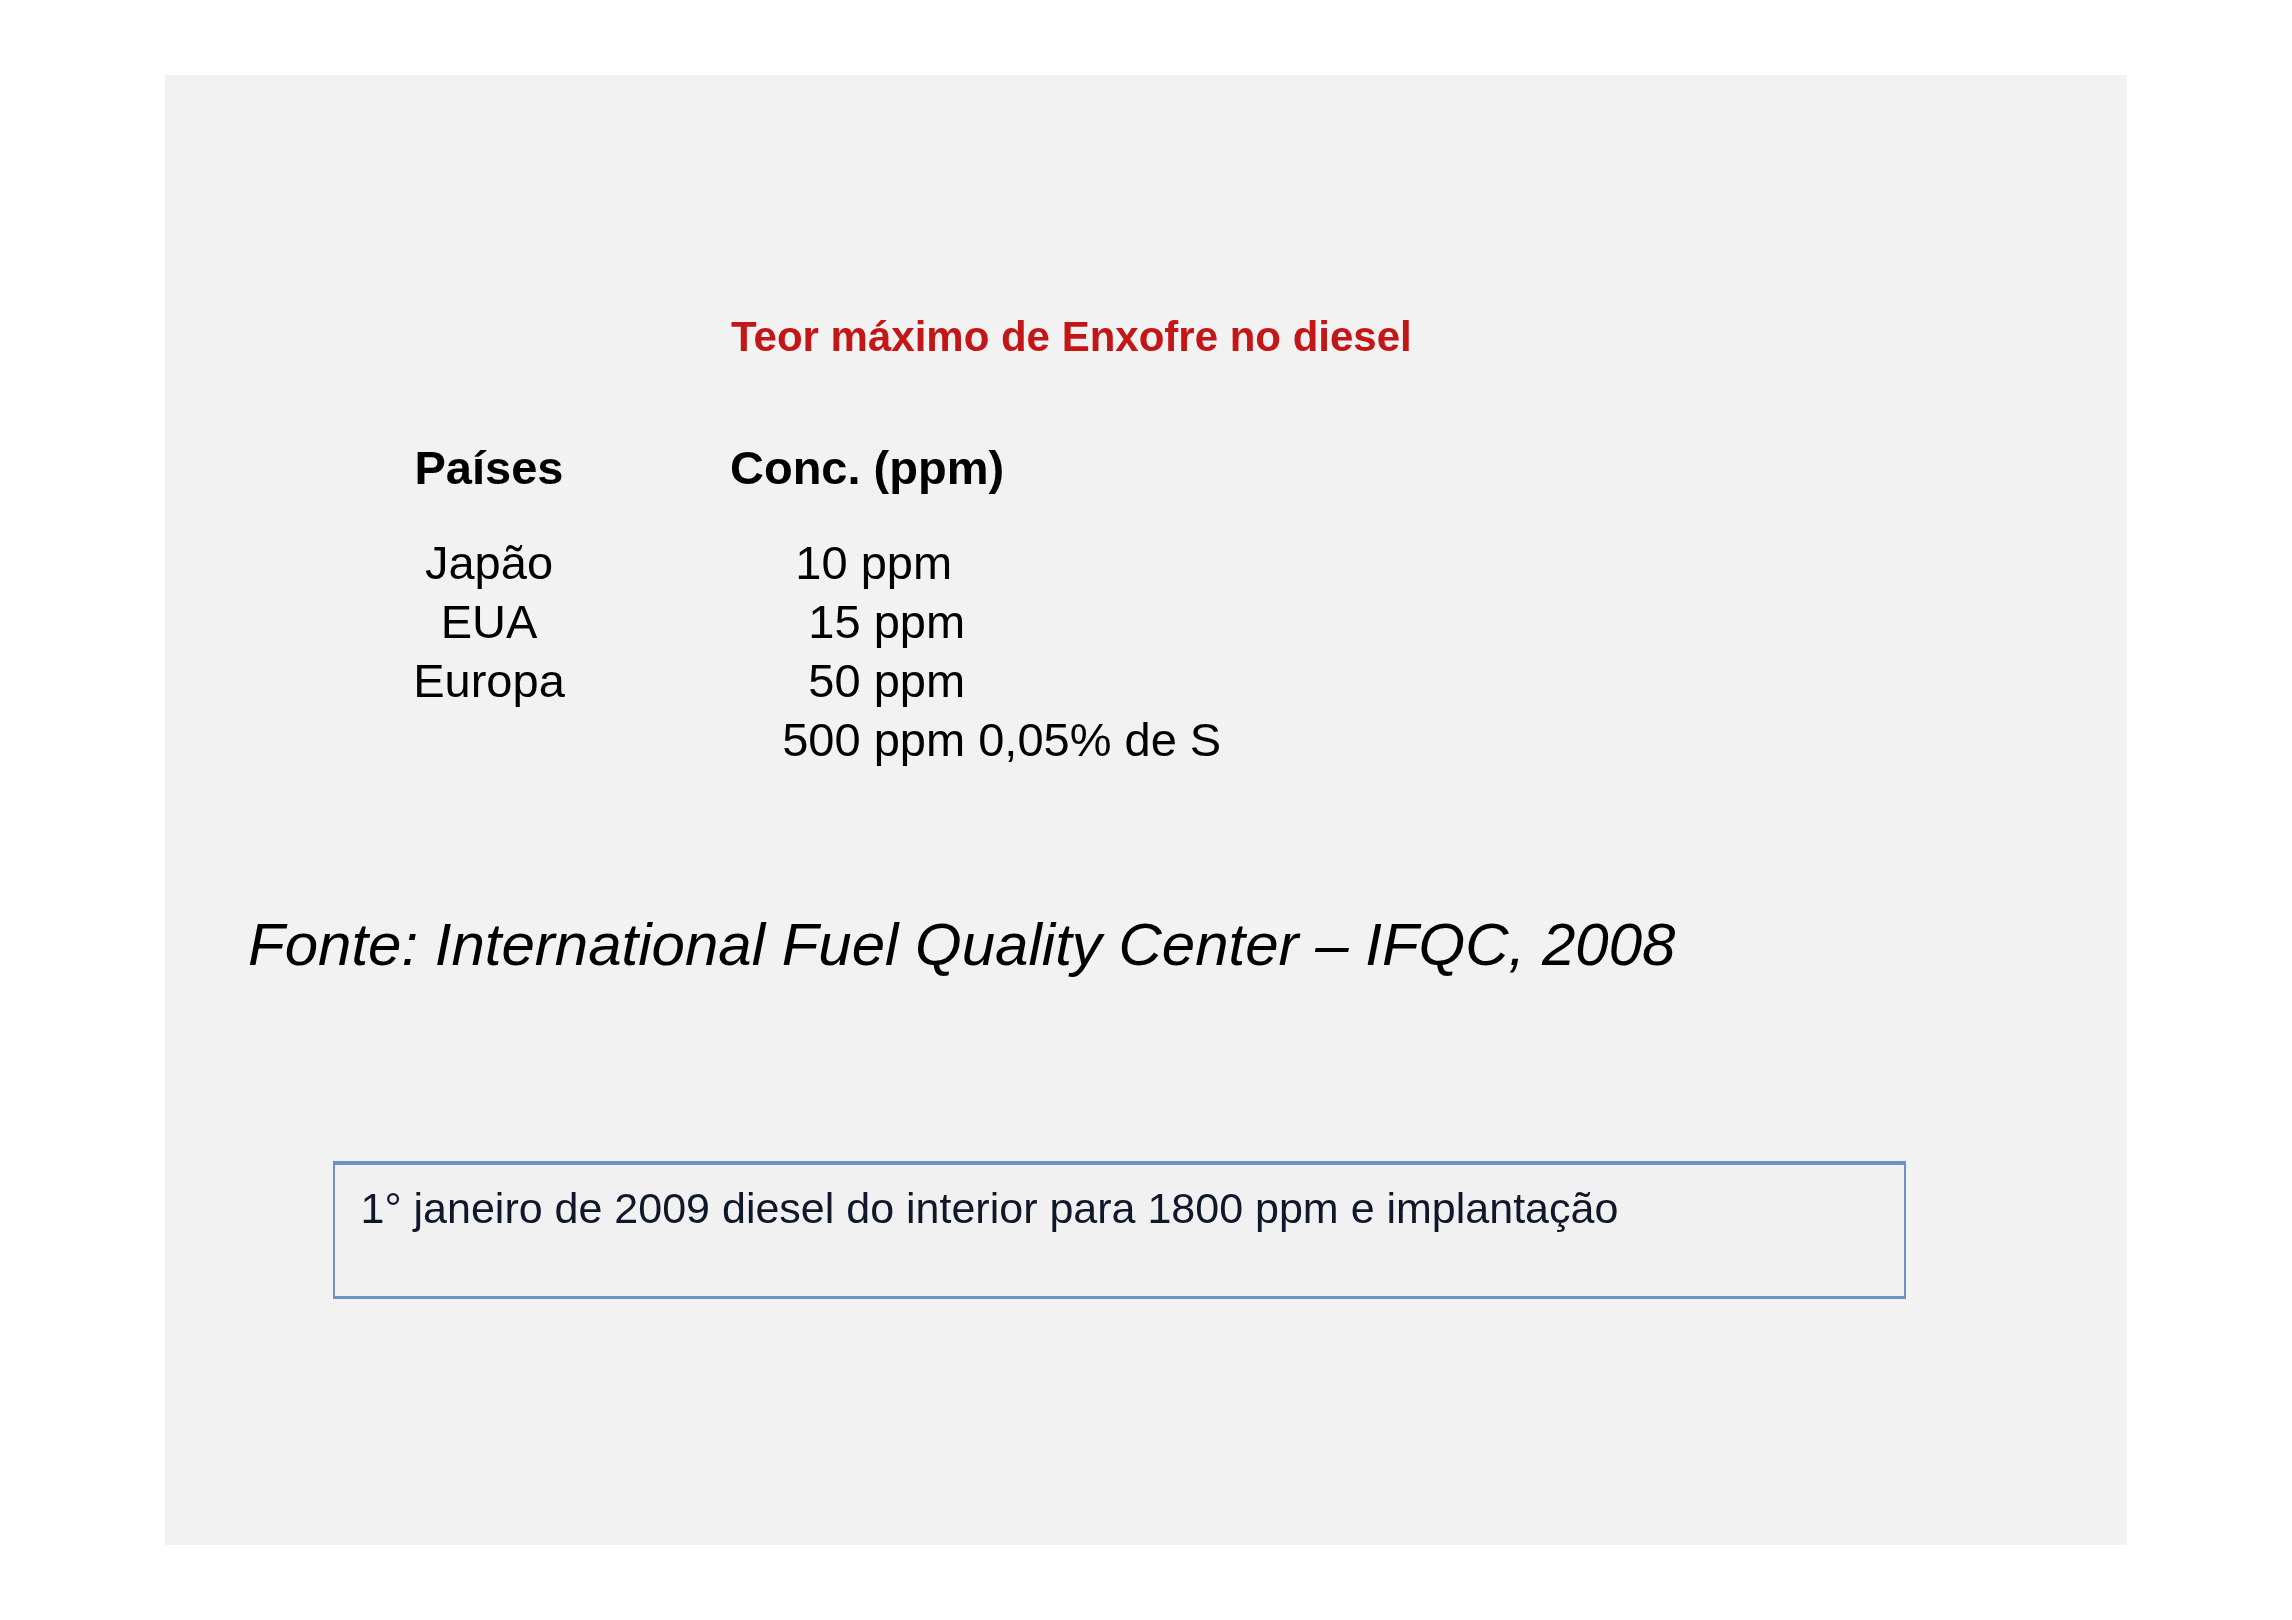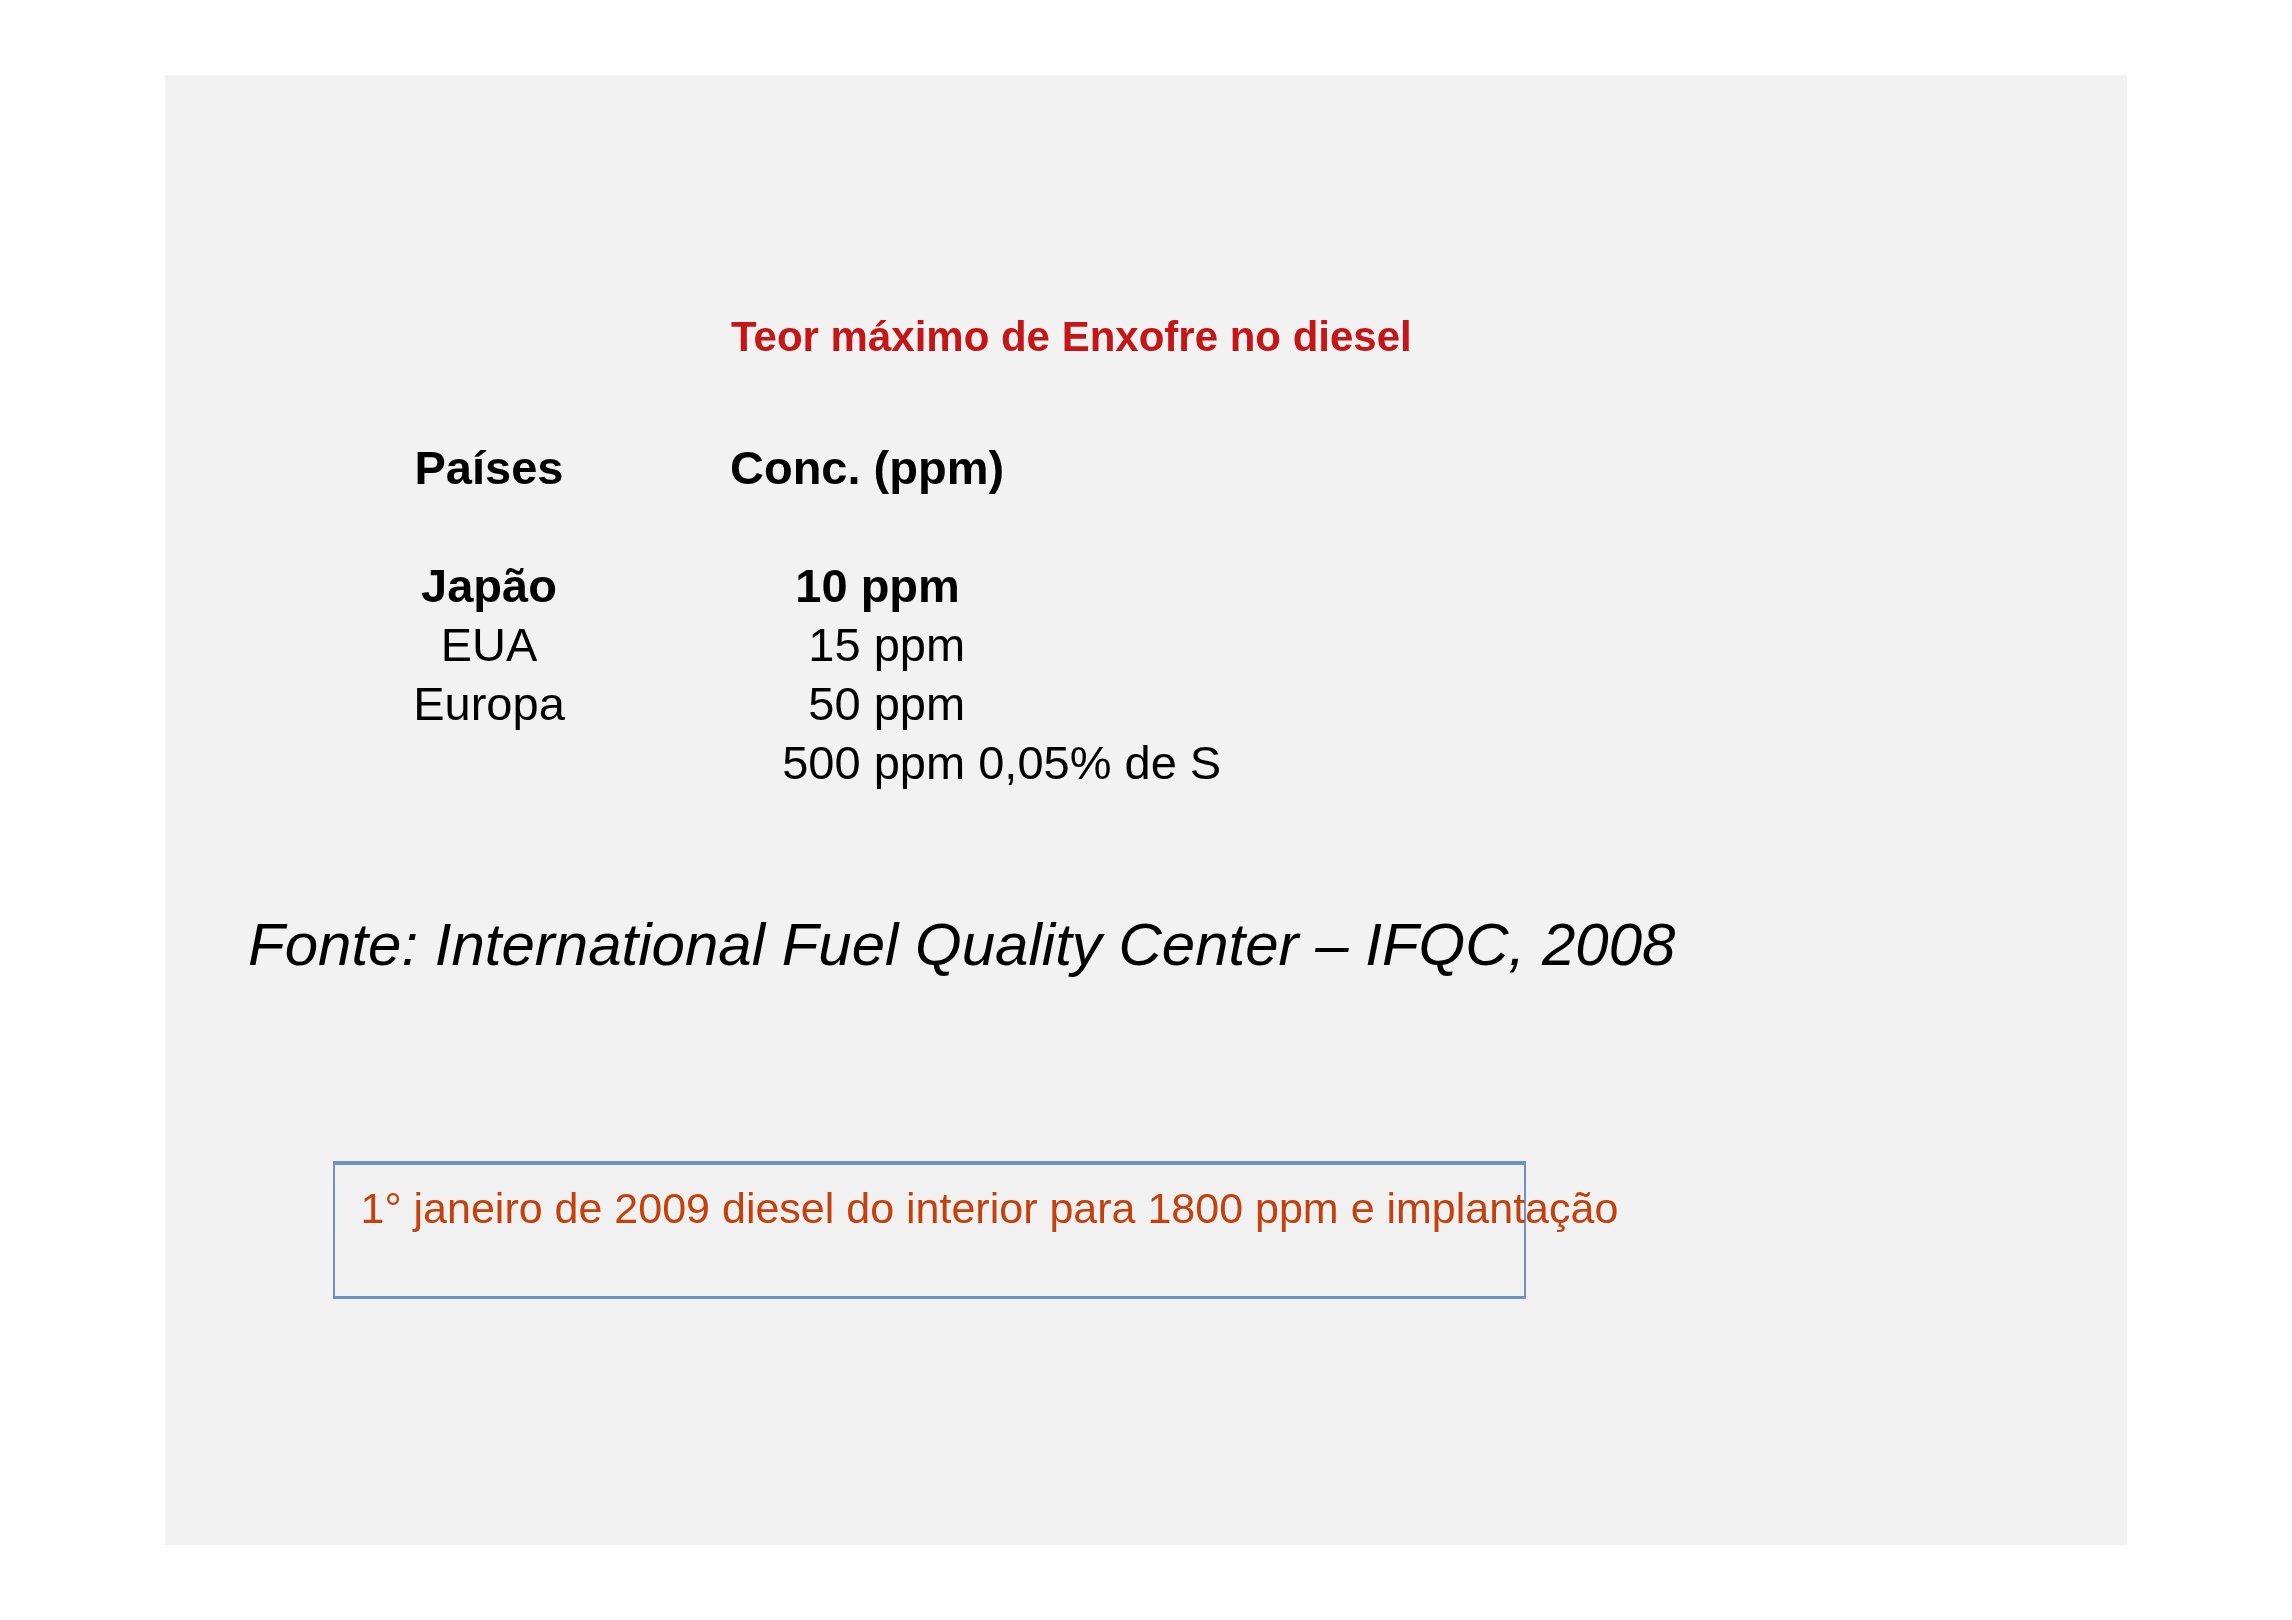--- a/index.html
+++ b/index.html
@@ -24,45 +24,45 @@
     white-space: nowrap;
   }
   .content {
     position: absolute;
     left: 83px; top: 363px;
     font-size: 47px;
     line-height: 59px;
     color: #000000;
   }
   .row { display: flex; height: 59px; text-align: center; }
-  .row.gap-above { margin-top: 59px; font-weight: bold; }
+  .row.gap-above { margin-top: 36px; }
   .c1 { width: 482px; flex: 0 0 482px; white-space: pre; }
   .c2 { white-space: pre; }
   .bold { font-weight: bold; }
   .red-note { color: var(--annotation-red, #ed1c1c); }
   .source-line {
     position: absolute;
     left: 83px; top: 835px;
     font-size: 60px;
     font-style: italic;
     color: #000000;
     white-space: nowrap;
   }
   .note-box {
     position: absolute;
     left: 168px; top: 1086px;
-    width: 1193px; height: 138px;
+    width: 1573px; height: 138px;
     border: 2.9px solid var(--box-blue, #6e92c4);
     border-top-width: 4.9px;
     border-bottom-width: 3.9px;
     background: #f1f1f1;
     padding: 13.7px 9.8px 0 25.5px;
     font-size: 43px;
     line-height: 59px;
-    color: #c2410c;
+    color: #0f172a;
   }
   .note-line { white-space: pre; }
 </style>
 </head>
 <body>
 
 <div class="slide">
 
   <div class="slide-title">Teor máximo de Enxofre no diesel</div>
 

